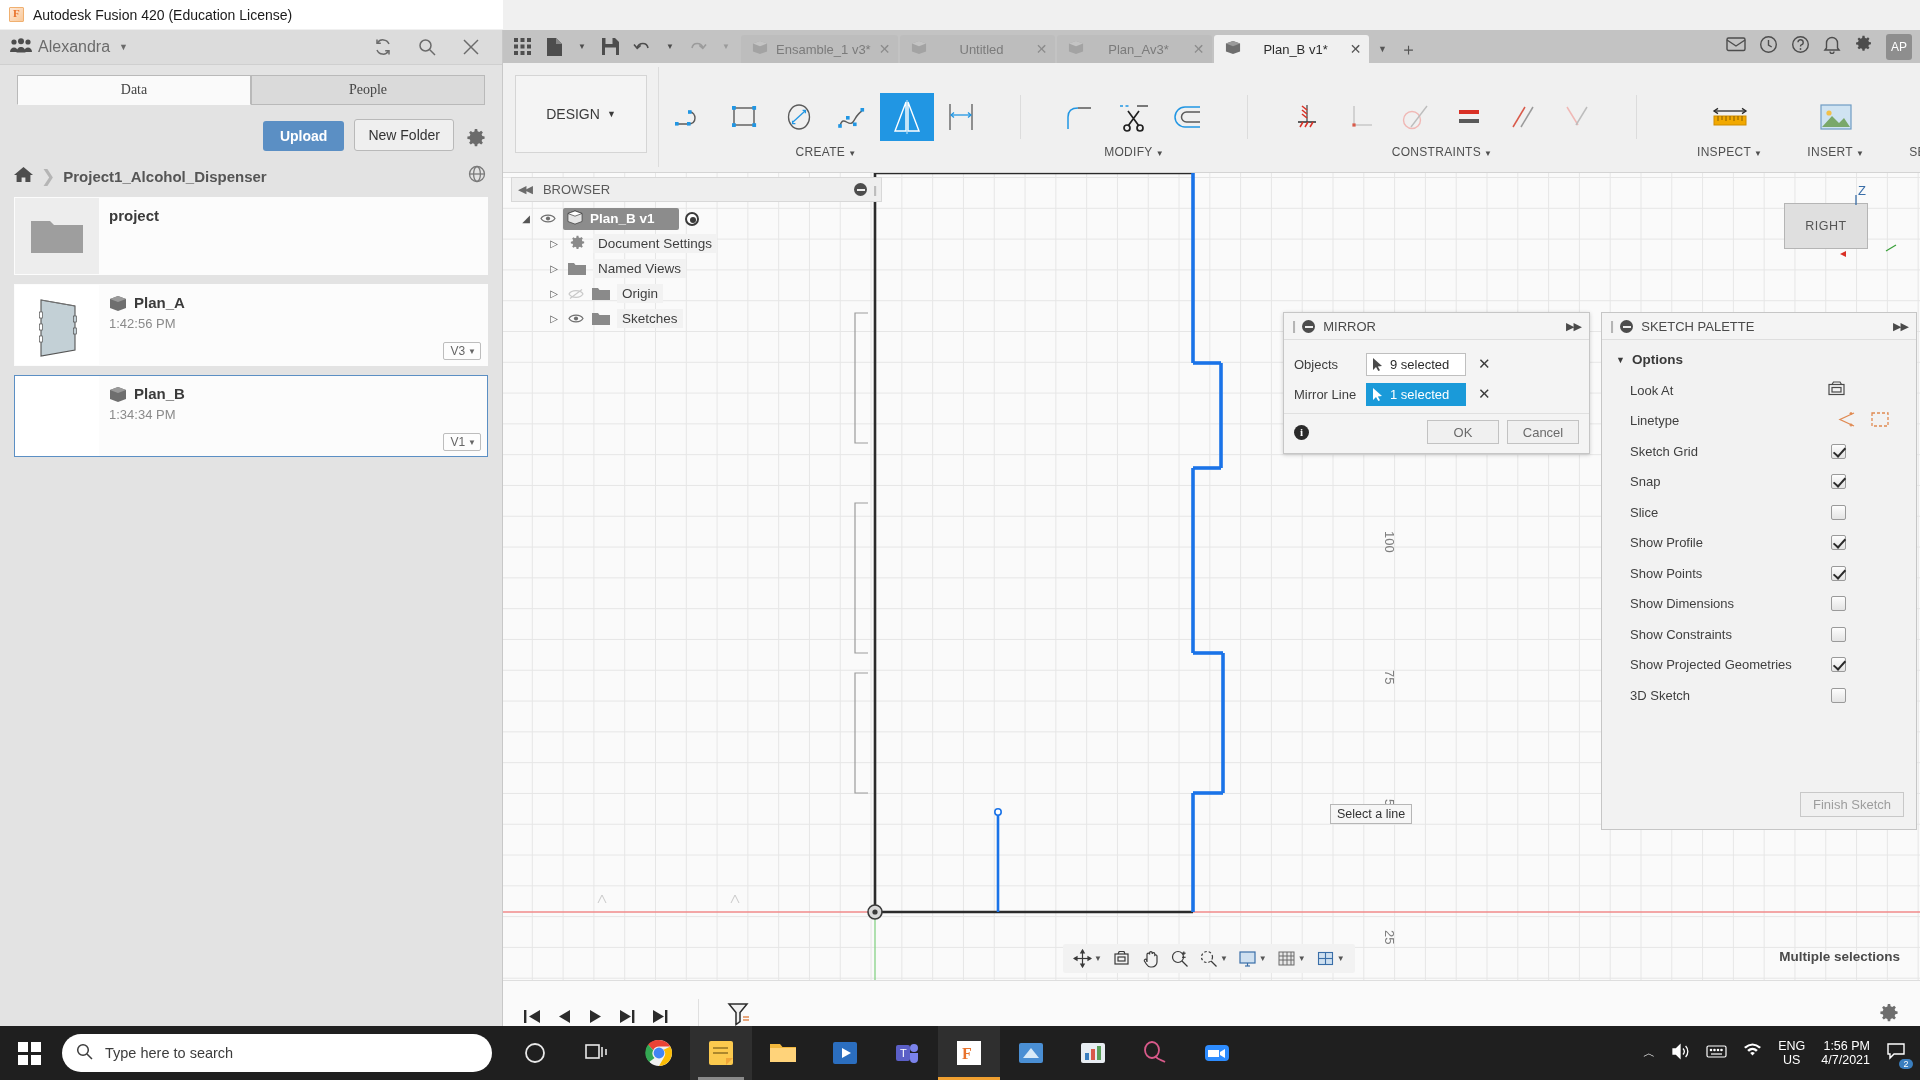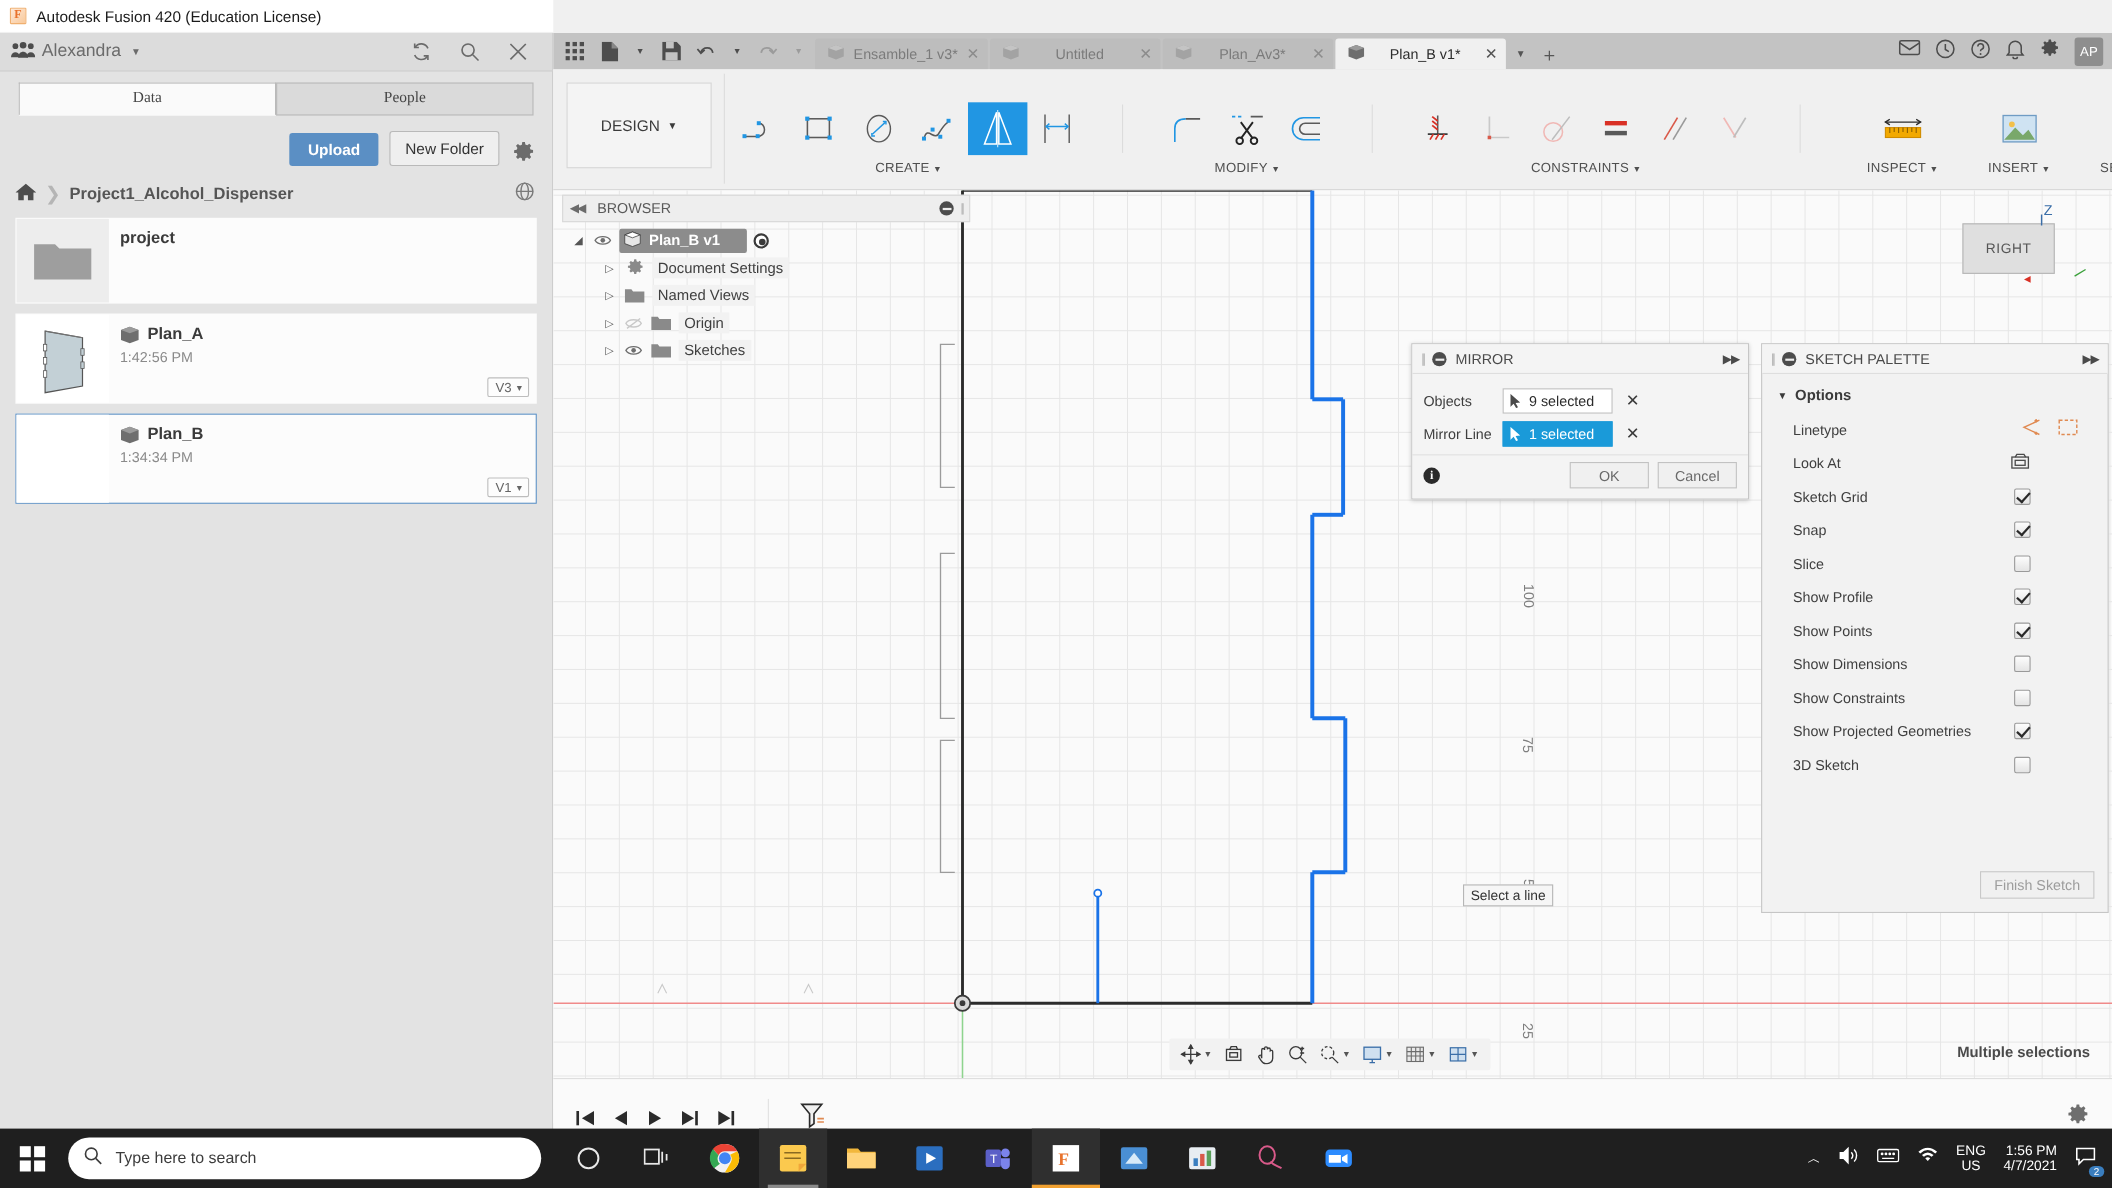--- a/index.html
+++ b/index.html
@@ -1037,53 +1037,53 @@
           <span>SKETCH PALETTE</span>
           <span class="arrows">▶▶</span>
         </div>
         <div class="pal-body">
           <div class="pal-section">
             <span style="font-size:9px;">▼</span>
             <span>Options</span>
           </div>
 
           <div class="pal-row">
+            <span class="pr-label">Look At</span>
+            <span class="pal-ctrl" style="padding-right:44px;">
+              <span>
+                <svg width="19" height="17" viewBox="0 0 19 17" fill="none" stroke="#4a4a4a" stroke-width="1.2">
+                  <rect x="2" y="4.5" width="15" height="10"></rect>
+                    <rect x="5" y="7.5" width="9" height="4.5"></rect>
+                  <path d="M5 4.5 L6.5 2 L13 2 L14.5 4.5"></path>
+                </svg>
+              </span>
+            </span>
+          </div>
+
+          <div class="pal-row">
             <span class="pr-label">Linetype</span>
             <span class="pal-ctrl">
               <span>
                 <svg width="19" height="17" viewBox="0 0 19 17" fill="none" stroke="#e08a52" stroke-width="1.3">
                   <path d="M17 2 L3 8.5 L17 15"></path>
                     <line x1="14" y1="1" x2="14" y2="4"></line>
                     <line x1="12.5" y1="2.5" x2="15.5" y2="2.5"></line>
                   <line x1="14" y1="12.5" x2="14" y2="15.5"></line>
                     <line x1="12.5" y1="14" x2="15.5" y2="14"></line>
                 </svg>
               </span>
               <span>
                 <svg width="20" height="17" viewBox="0 0 20 17" fill="none" stroke="#e08a52" stroke-width="1.3" stroke-dasharray="3 2">
                   <path d="M2 2 h16 v13 h-16 z"></path>
                 </svg>
               </span>
             </span>
           </div>
 
           <div class="pal-row">
-            <span class="pr-label">Look At</span>
-            <span class="pal-ctrl" style="padding-right:44px;">
-              <span>
-                <svg width="19" height="17" viewBox="0 0 19 17" fill="none" stroke="#4a4a4a" stroke-width="1.2">
-                  <rect x="2" y="4.5" width="15" height="10"></rect>
-                    <rect x="5" y="7.5" width="9" height="4.5"></rect>
-                  <path d="M5 4.5 L6.5 2 L13 2 L14.5 4.5"></path>
-                </svg>
-              </span>
-            </span>
-          </div>
-
-          <div class="pal-row">
             <span class="pr-label">Sketch Grid</span>
             <span class="pal-ctrl" style="padding-right:44px;">
                 <span class="chk on"></span>
               </span>
           </div>
           <div class="pal-row">
             <span class="pr-label">Snap</span>
             <span class="pal-ctrl" style="padding-right:44px;">
                 <span class="chk on"></span>
               </span>

